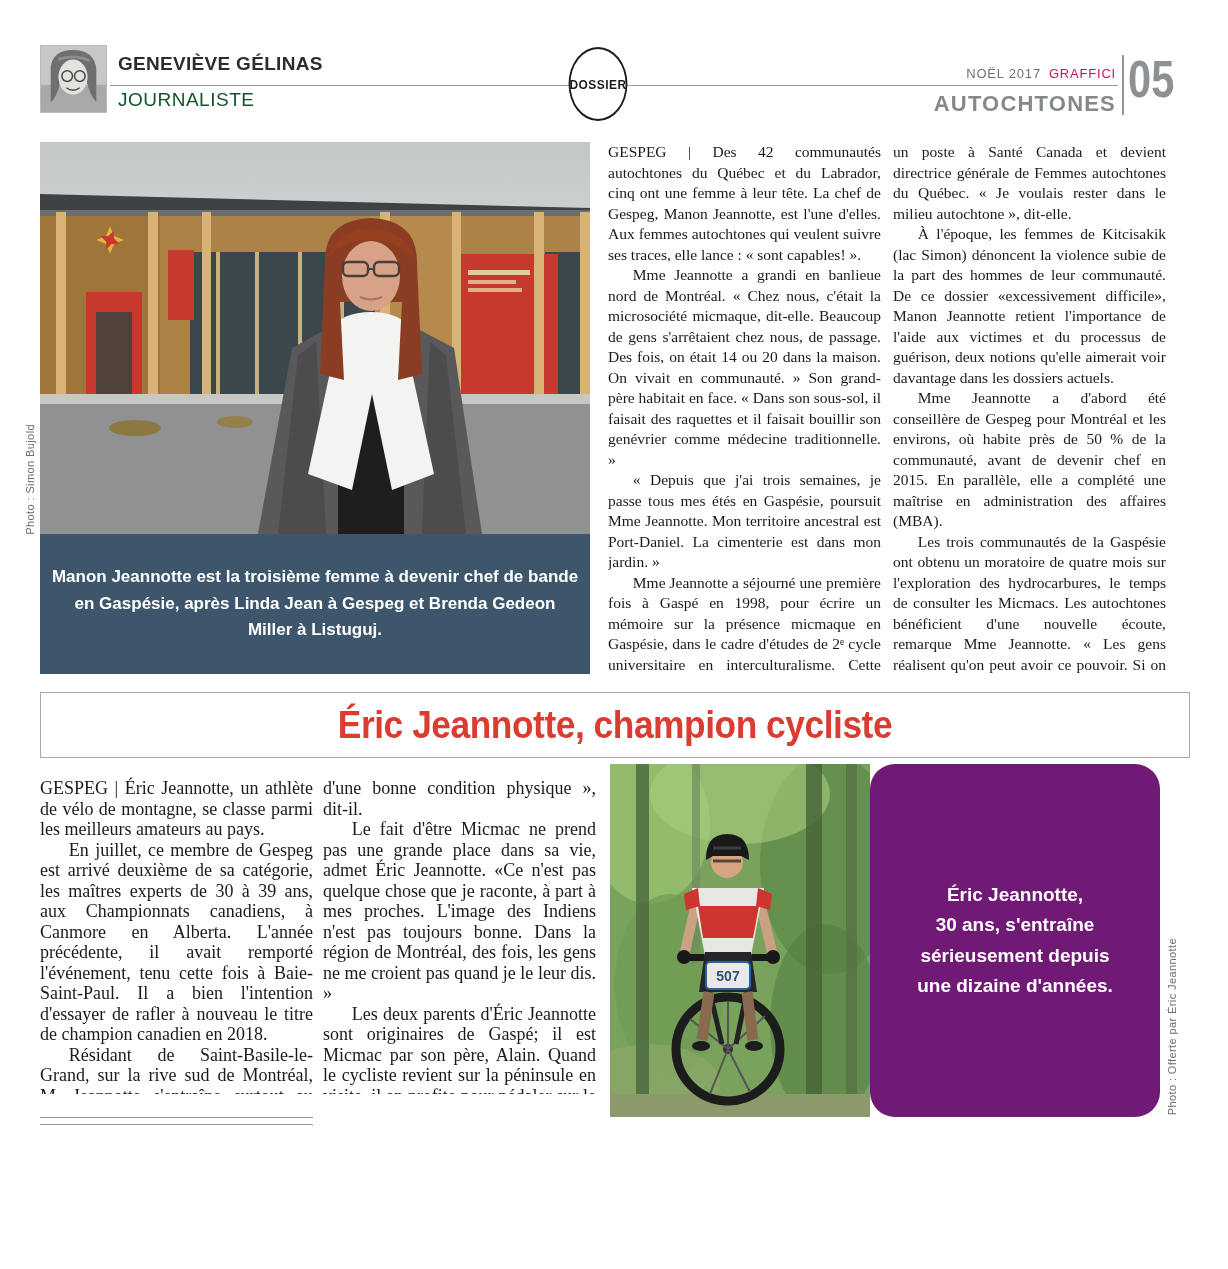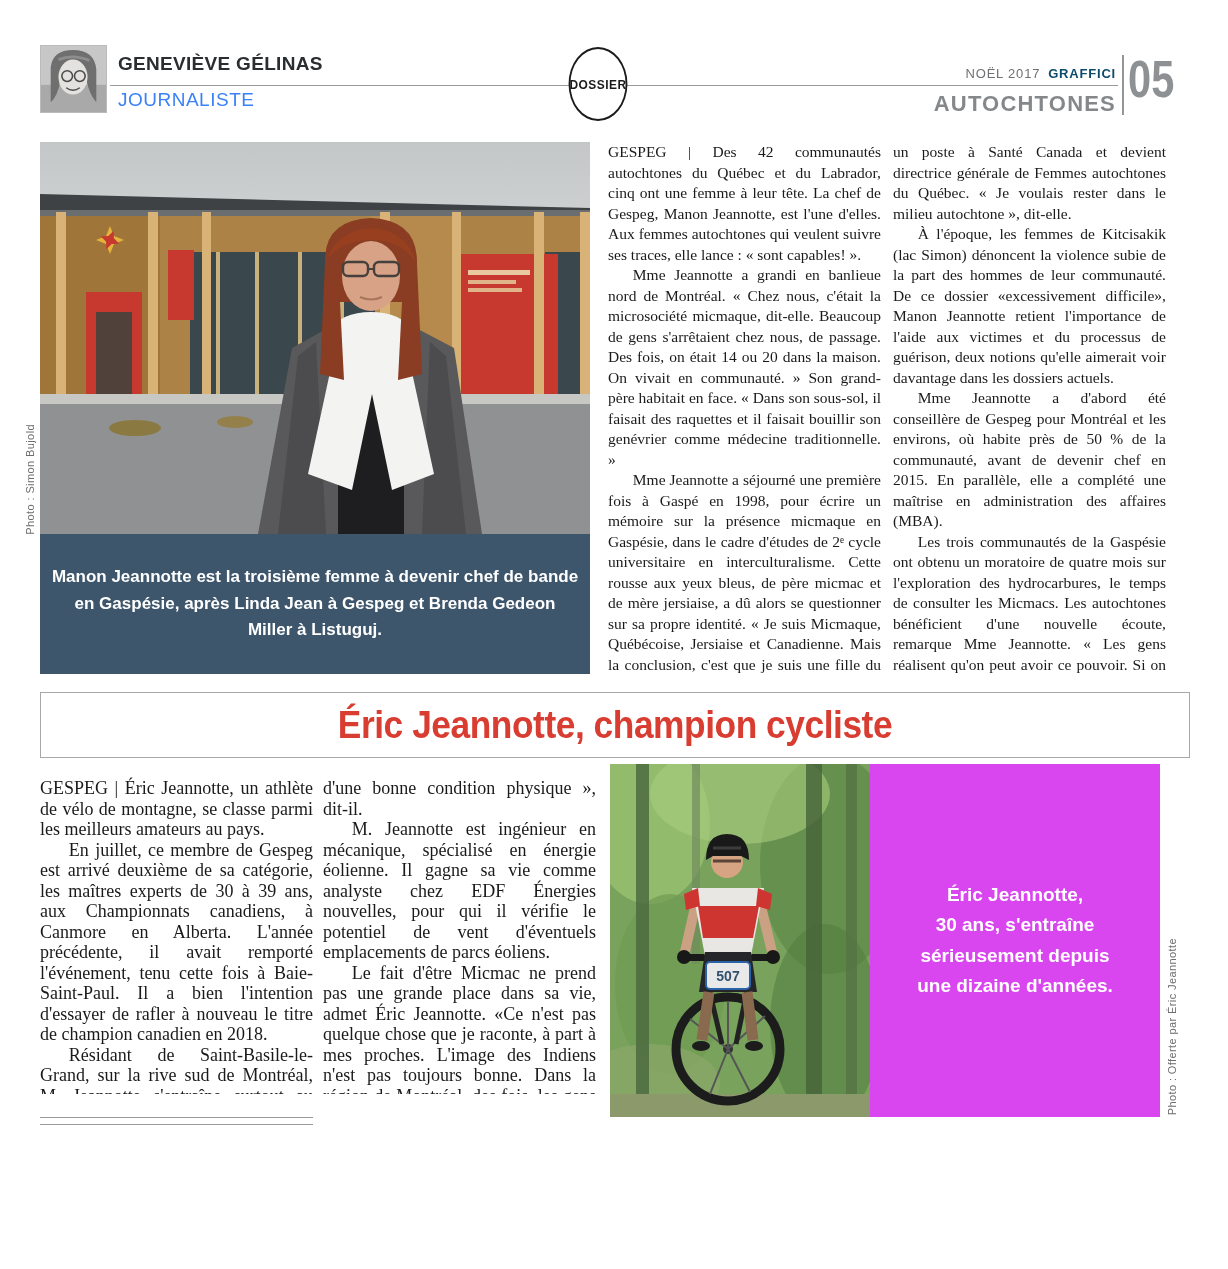--- a/index.html
+++ b/index.html
@@ -14,31 +14,31 @@
   
   .hdr { position:relative; width:1150px; height:80px; }
   .hdr-rule { position:absolute; left:70px; top:40px; width:1008px; height:1px; background:#9b9b9b; }
   .author-photo { position:absolute; left:0; top:0; width:67px; height:68px; border:1px solid #bbb; }
   .author-name {
     position:absolute; left:78px; top:8px;
     font:700 19px "Liberation Sans",sans-serif; color:#2b2e30; letter-spacing:.3px;
   }
   .author-role {
     position:absolute; left:78px; top:44px;
-    font:400 19px "Liberation Sans",sans-serif; color:#3b82f6; letter-spacing:.5px;
+    font:400 19px "Liberation Sans",sans-serif; color:#14532d; letter-spacing:.5px;
   }
   .dossier-badge {
     position:absolute; left:526px; top:2px; width:64px; height:74px;
     border:2px solid #1b1b1b; border-radius:50%; background:#fff;
     display:flex; align-items:center; justify-content:center;
     font:700 13px "Liberation Sans",sans-serif; color:#1b1b1b; letter-spacing:.5px;
     transform:scaleX(.92);
   }
   .hdr-top-right { position:absolute; right:74px; top:21px; font:400 13px "Liberation Sans",sans-serif; color:#6e7173; letter-spacing:.8px; white-space:nowrap; }
-  .hdr-top-right .brand { font-weight:700; color:#0c4a6e; margin-left:8px; }
+  .hdr-top-right .brand { font-weight:400; color:#be185d; margin-left:8px; }
   .hdr-section {
     position:absolute; right:74px; top:46px;
     font:700 22px "Liberation Sans",sans-serif; color:#85888a; letter-spacing:1.2px;
   }
   .hdr-vbar { position:absolute; left:1082px; top:10px; width:2px; height:60px; background:#94979a; }
   .hdr-page {
     position:absolute; left:1088px; top:8px;
     font:700 52px "Liberation Sans",sans-serif; color:#8e9194;
     transform:scaleX(.8); transform-origin:left top; line-height:1;
   }
@@ -79,24 +79,25 @@
   .body-col p.ind { text-indent:1.6em; }
 
   
   .article2 { margin-top:6px; display:flex; position:relative; width:1150px; height:353px; }
   .a2-col { width:273px; height:330px; overflow:hidden; text-align:justify; padding-top:14px; }
   .a2-col1 { margin-right:10px; }
   .a2-col p { font-size:18px; line-height:20.5px; }
   .a2-col p.ind { text-indent:1.6em; }
   .photo2 { width:260px; height:353px; display:block; margin-left:14px; }
   .red-box {
-    width:290px; height:353px; background:#d946ef;
+    width:290px; height:353px; background:#701a75;
     display:flex; align-items:center; justify-content:center; text-align:center;
     font:700 19px/1.6 "Liberation Sans",sans-serif; color:#fff;
     white-space:pre-line;
+    border-radius:25px;
   }
   .credit-right { left:1126px; bottom:2px; }
 
   .partial-box {
     width:273px; height:8px; border-top:1px solid #9a9a9a; border-bottom:1px solid #9a9a9a;
   }
 </style>
 </head>
 <body>
 
@@ -204,20 +205,21 @@
         </g>
       </svg>
 
       <div class="caption-box">Manon Jeannotte est la troisième femme à devenir chef de bande
 en Gaspésie, après Linda Jean à Gespeg et Brenda Gedeon Miller à Listuguj.</div>
     </div>
 
     <div class="body-col col-a">
       <p>GESPEG | Des 42 communautés autochtones du Québec et du Labrador, cinq ont une femme à leur tête. La chef de Gespeg, Manon Jeannotte, est l'une d'elles. Aux femmes autochtones qui veulent suivre ses traces, elle lance : « sont capables! ».</p>
       <p class="ind">Mme Jeannotte a grandi en banlieue nord de Montréal. « Chez nous, c'était la microsociété micmaque, dit-elle. Beaucoup de gens s'arrêtaient chez nous, de passage. Des fois, on était 14 ou 20 dans la maison. On vivait en communauté. » Son grand-père habitait en face. « Dans son sous-sol, il faisait des raquettes et il faisait bouillir son genévrier comme médecine traditionnelle. »</p>
+      <p class="ind">« Depuis que j'ai trois semaines, je passe tous mes étés en Gaspésie, poursuit Mme Jeannotte. Mon territoire ancestral est Port-Daniel. La cimenterie est dans mon jardin. »</p>
       <p class="ind">Mme Jeannotte a séjourné une première fois à Gaspé en 1998, pour écrire un mémoire sur la présence micmaque en Gaspésie, dans le cadre d'études de 2ᵉ cycle universitaire en interculturalisme. Cette rousse aux yeux bleus, de père micmac et de mère jersiaise, a dû alors se questionner sur sa propre identité. « Je suis Micmaque, Québécoise, Jersiaise et Canadienne. Mais la conclusion, c'est que je suis une fille du monde, ouverte à toutes les cultures. »</p>
 
     </div>
 
     <div class="body-col">
       <p>un poste à Santé Canada et devient directrice générale de Femmes autochtones du Québec. « Je voulais rester dans le milieu autochtone », dit-elle.</p>
       <p class="ind">À l'époque, les femmes de Kitcisakik (lac Simon) dénoncent la violence subie de la part des hommes de leur communauté. De ce dossier «excessivement difficile», Manon Jeannotte retient l'importance de l'aide aux victimes et du processus de guérison, deux notions qu'elle aimerait voir davantage dans les dossiers actuels.</p>
       <p class="ind">Mme Jeannotte a d'abord été conseillère de Gespeg pour Montréal et les environs, où habite près de 50 % de la communauté, avant de devenir chef en 2015. En parallèle, elle a complété une maîtrise en administration des affaires (MBA).</p>
       <p class="ind">Les trois communautés de la Gaspésie ont obtenu un moratoire de quatre mois sur l'exploration des hydrocarbures, le temps de consulter les Micmacs. Les autochtones bénéficient d'une nouvelle écoute, remarque Mme Jeannotte. « Les gens réalisent qu'on peut avoir ce pouvoir. Si on le prend et qu'on va devant les tribunaux, on va gagner. On pourrait s'en servir plus, mais c'est une question de moyens [financiers]. »</p>
     </div>
@@ -230,21 +232,20 @@
   <div class="article2">
 
     <div class="a2-col a2-col1">
       <p>GESPEG | Éric Jeannotte, un athlète de vélo de montagne, se classe parmi les meilleurs amateurs au pays.</p>
       <p class="ind">En juillet, ce membre de Gespeg est arrivé deuxième de sa catégorie, les maîtres experts de 30 à 39 ans, aux Championnats canadiens, à Canmore en Alberta. L'année précédente, il avait remporté l'événement, tenu cette fois à Baie-Saint-Paul. Il a bien l'intention d'essayer de rafler à nouveau le titre de champion canadien en 2018.</p>
       <p class="ind">Résidant de Saint-Basile-le-Grand, sur la rive sud de Montréal, M. Jeannotte s'entraîne surtout au mont Saint-Bruno. « Je préfère être en forêt que sur la route. J'aime aussi l'aspect pilotage, de gérer les roches, les racines, les conditions météo. Le vélo de montagne, c'est une combinaison d'habiletés techniques et</p>
     </div>
 
     <div class="a2-col">
       <p>d'une bonne condition physique », dit-il.</p>
-      <p class="ind">M. Jeannotte est ingénieur en mécanique, spécialisé en énergie éolienne. Il gagne sa vie comme analyste chez EDF Énergies nouvelles, pour qui il vérifie le potentiel de vent d'éventuels emplacements de parcs éoliens.</p>
       <p class="ind">Le fait d'être Micmac ne prend pas une grande place dans sa vie, admet Éric Jeannotte. «Ce n'est pas quelque chose que je raconte, à part à mes proches. L'image des Indiens n'est pas toujours bonne. Dans la région de Montréal, des fois, les gens ne me croient pas quand je le leur dis. »</p>
       <p class="ind">Les deux parents d'Éric Jeannotte sont originaires de Gaspé; il est Micmac par son père, Alain. Quand le cycliste revient sur la péninsule en visite, il en profite pour pédaler sur le mont Béchervaise, à Gaspé.</p>
     </div>
 
     <svg class="photo2" viewBox="0 0 260 353" xmlns="http://www.w3.org/2000/svg">
       <rect width="260" height="353" fill="#79a35c"></rect>
       <ellipse cx="40" cy="60" rx="60" ry="80" fill="#9cc473" opacity=".7"></ellipse>
       <ellipse cx="220" cy="100" rx="70" ry="110" fill="#5c8747" opacity=".7"></ellipse>
       <ellipse cx="130" cy="30" rx="90" ry="50" fill="#a9cd7d" opacity=".6"></ellipse>
       <ellipse cx="60" cy="220" rx="55" ry="90" fill="#6f9a53" opacity=".7"></ellipse>

